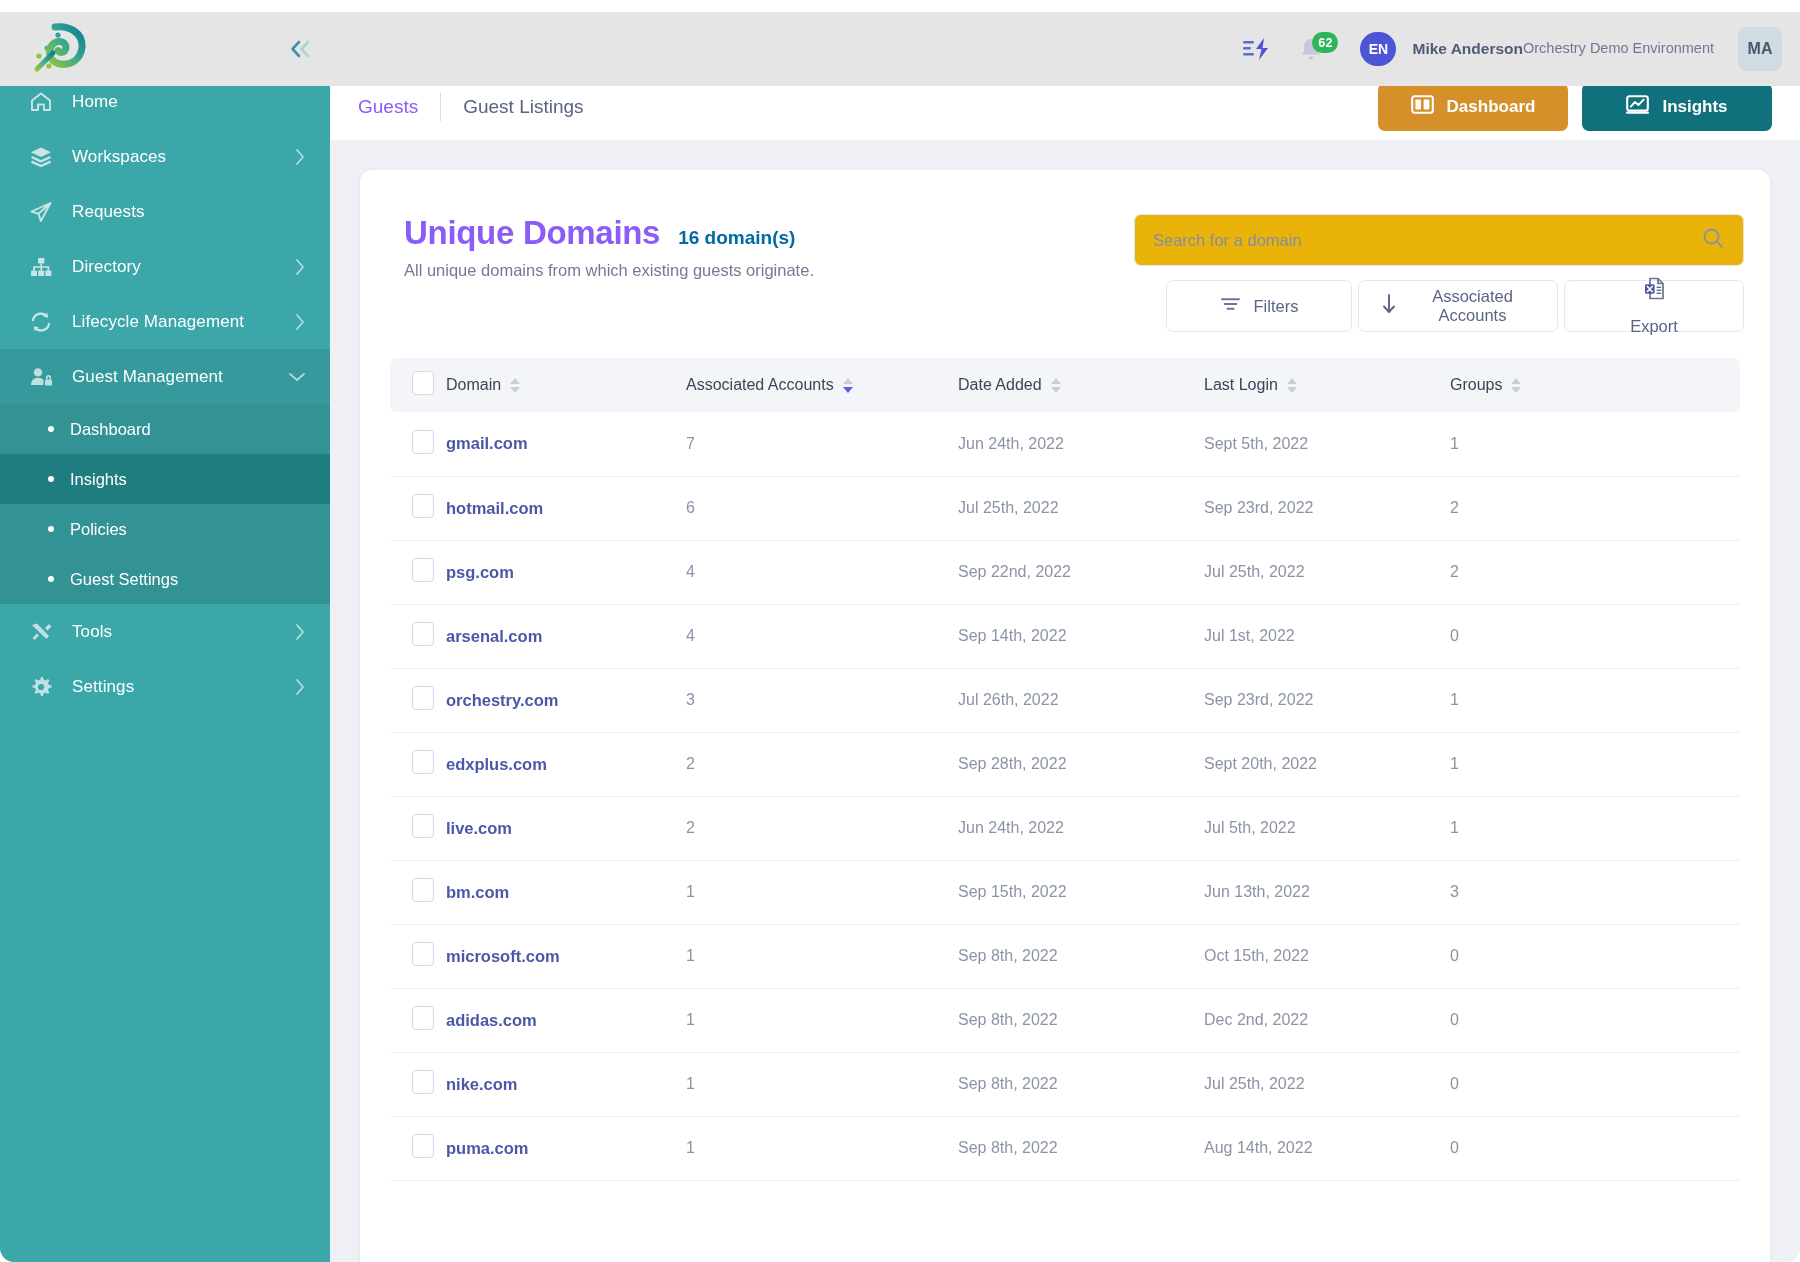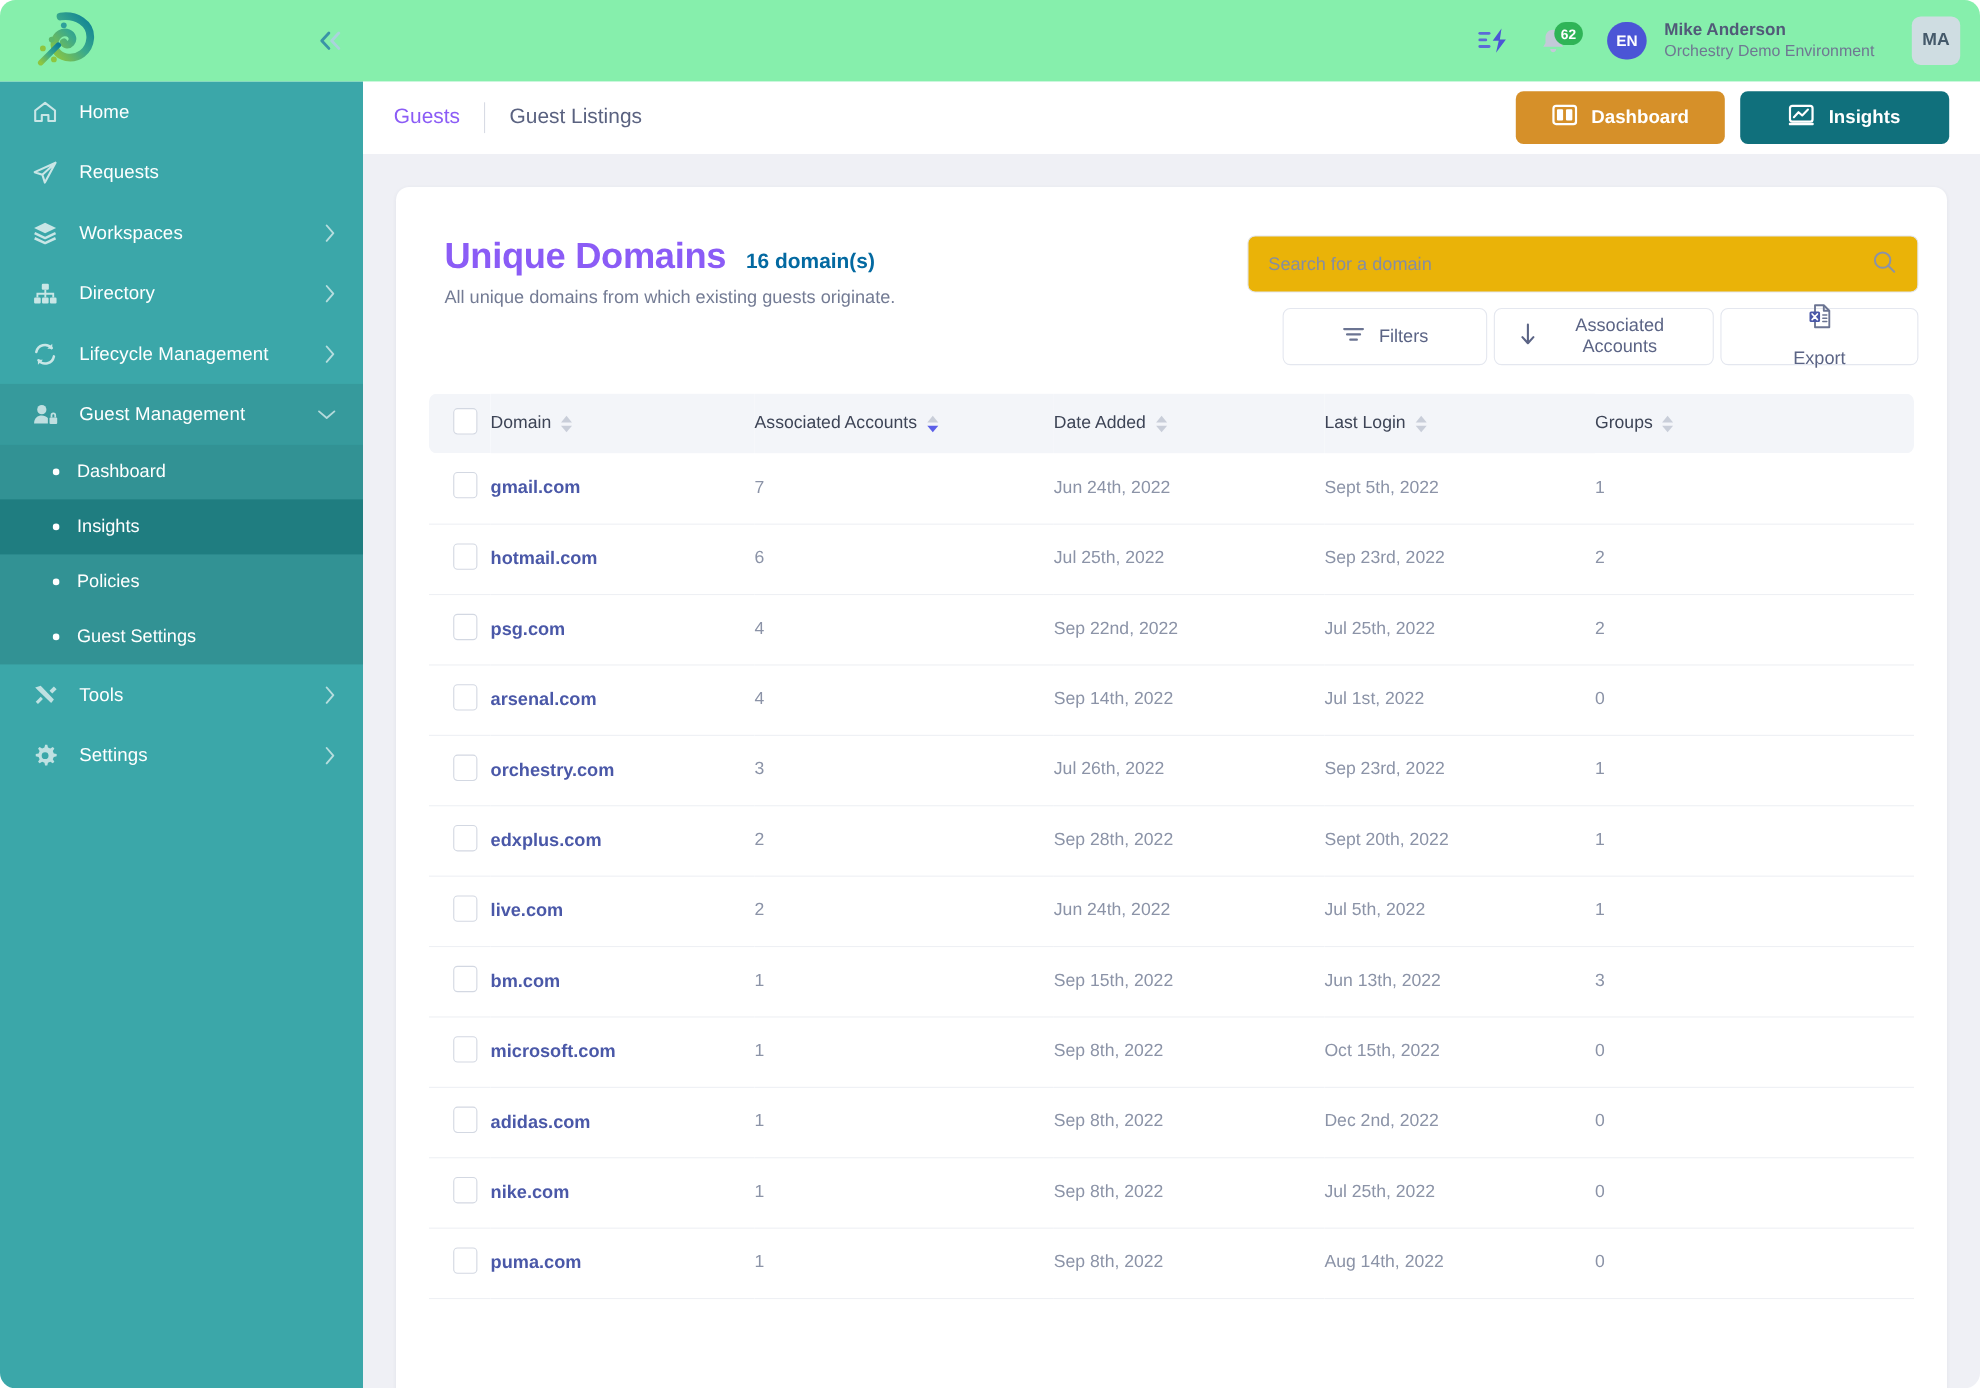--- a/index.html
+++ b/index.html
@@ -13,23 +13,23 @@
   .app {
     position: relative;
     width: 1800px; height: 1262px;
     background: #ffffff;
     border-radius: 14px;
     overflow: hidden;
   }
 
   
   .topbar {
-    position: absolute; top: 0; left: 0;
+    position: absolute; top: 12px; left: 0;
     width: 1800px; height: 74px;
-    background: #86efac;
+    background: #e5e5e5;
     display: flex; align-items: center;
     z-index: 30;
   }
   .logo-wrap {
     width: 120px; height: 74px;
     display: flex; align-items: center; justify-content: center;
   }
   .collapse-btn {
     margin-left: 160px;
     width: 42px; height: 42px;
@@ -62,21 +62,21 @@
   .lang-chip {
     width: 36px; height: 34px;
     background: #4b55d6;
     border-radius: 17px;
     color: #fff;
     font-size: 14px; font-weight: 700;
     display: flex; align-items: center; justify-content: center;
     margin-right: 16px; margin-left: 22px;
     cursor: pointer;
   }
-  .user-block { display: flex; flex-direction: column; justify-content: center; margin-right: 34px; cursor: pointer; }
+  .user-block { display: flex; flex-direction: row; justify-content: center; margin-right: 24px; cursor: pointer; }
   .user-name { font-size: 15.5px; font-weight: 700; color: #515a78; line-height: 1.25; }
   .user-org  { font-size: 14.5px; font-weight: 400; color: #6f7792; line-height: 1.25; }
   .avatar {
     width: 44px; height: 44px;
     background: #cfdde2;
     border-radius: 8px;
     color: #44596a; font-size: 16px; font-weight: 600;
     display: flex; align-items: center; justify-content: center;
     cursor: pointer;
   }
@@ -311,40 +311,40 @@
         <svg width="26" height="26" viewBox="0 0 26 26">
             <path d="M4 11.5 L13 4.5 L22 11.5 V21 H16 V15.5 H10 V21 H4 Z" fill="none" stroke="#e2f1f1" stroke-width="1.9" stroke-linejoin="round"></path>
           </svg>
       </span>
       <span class="nav-label">Home</span>
     </div>
 
     <div class="nav-item">
       <span class="nav-ico">
         <svg width="26" height="26" viewBox="0 0 26 26">
-            <path d="M22.5 4 L3.5 12.5 L10.5 14.8 L12.8 22 Z M10.5 14.8 L22.5 4" fill="none" stroke="#e2f1f1" stroke-width="1.9" stroke-linejoin="round" stroke-linecap="round"></path>
-          </svg>
-      </span>
-      <span class="nav-label">Requests</span>
-    </div>
-
-    <div class="nav-item">
-      <span class="nav-ico">
-        <svg width="26" height="26" viewBox="0 0 26 26">
           <path d="M13 3.5 L23 8.3 L13 13 L3 8.3 Z" fill="#e2f1f1"></path>
           <path d="M3.5 13 L13 17.4 L22.5 13" fill="none" stroke="#e2f1f1" stroke-width="2.3" stroke-linejoin="round"></path>
           <path d="M3.5 17.6 L13 22 L22.5 17.6" fill="none" stroke="#e2f1f1" stroke-width="2.3" stroke-linejoin="round"></path>
         </svg>
       </span>
       <span class="nav-label">Workspaces</span>
       <span class="nav-caret">
         <svg width="12" height="18" viewBox="0 0 12 18">
             <path d="M3 2 L9 9 L3 16" fill="none" stroke="#dff0f0" stroke-width="1.7" stroke-linecap="round" stroke-linejoin="round"></path>
           </svg>
       </span>
+    </div>
+
+    <div class="nav-item">
+      <span class="nav-ico">
+        <svg width="26" height="26" viewBox="0 0 26 26">
+            <path d="M22.5 4 L3.5 12.5 L10.5 14.8 L12.8 22 Z M10.5 14.8 L22.5 4" fill="none" stroke="#e2f1f1" stroke-width="1.9" stroke-linejoin="round" stroke-linecap="round"></path>
+          </svg>
+      </span>
+      <span class="nav-label">Requests</span>
     </div>
 
     <div class="nav-item">
       <span class="nav-ico">
         <svg width="26" height="26" viewBox="0 0 26 26">
           <rect x="10" y="4" width="6.4" height="5.4" rx="1" fill="#e2f1f1"></rect>
           <rect x="3" y="16.5" width="6" height="5.4" rx="1" fill="#e2f1f1"></rect>
           <rect x="10.2" y="16.5" width="6" height="5.4" rx="1" fill="#e2f1f1"></rect>
           <rect x="17.4" y="16.5" width="6" height="5.4" rx="1" fill="#e2f1f1"></rect>
           <path d="M13.2 9.4 V13 M6 16.5 V13 H20.4 V16.5 M13.2 13 V16.5" fill="none" stroke="#e2f1f1" stroke-width="1.7"></path>

